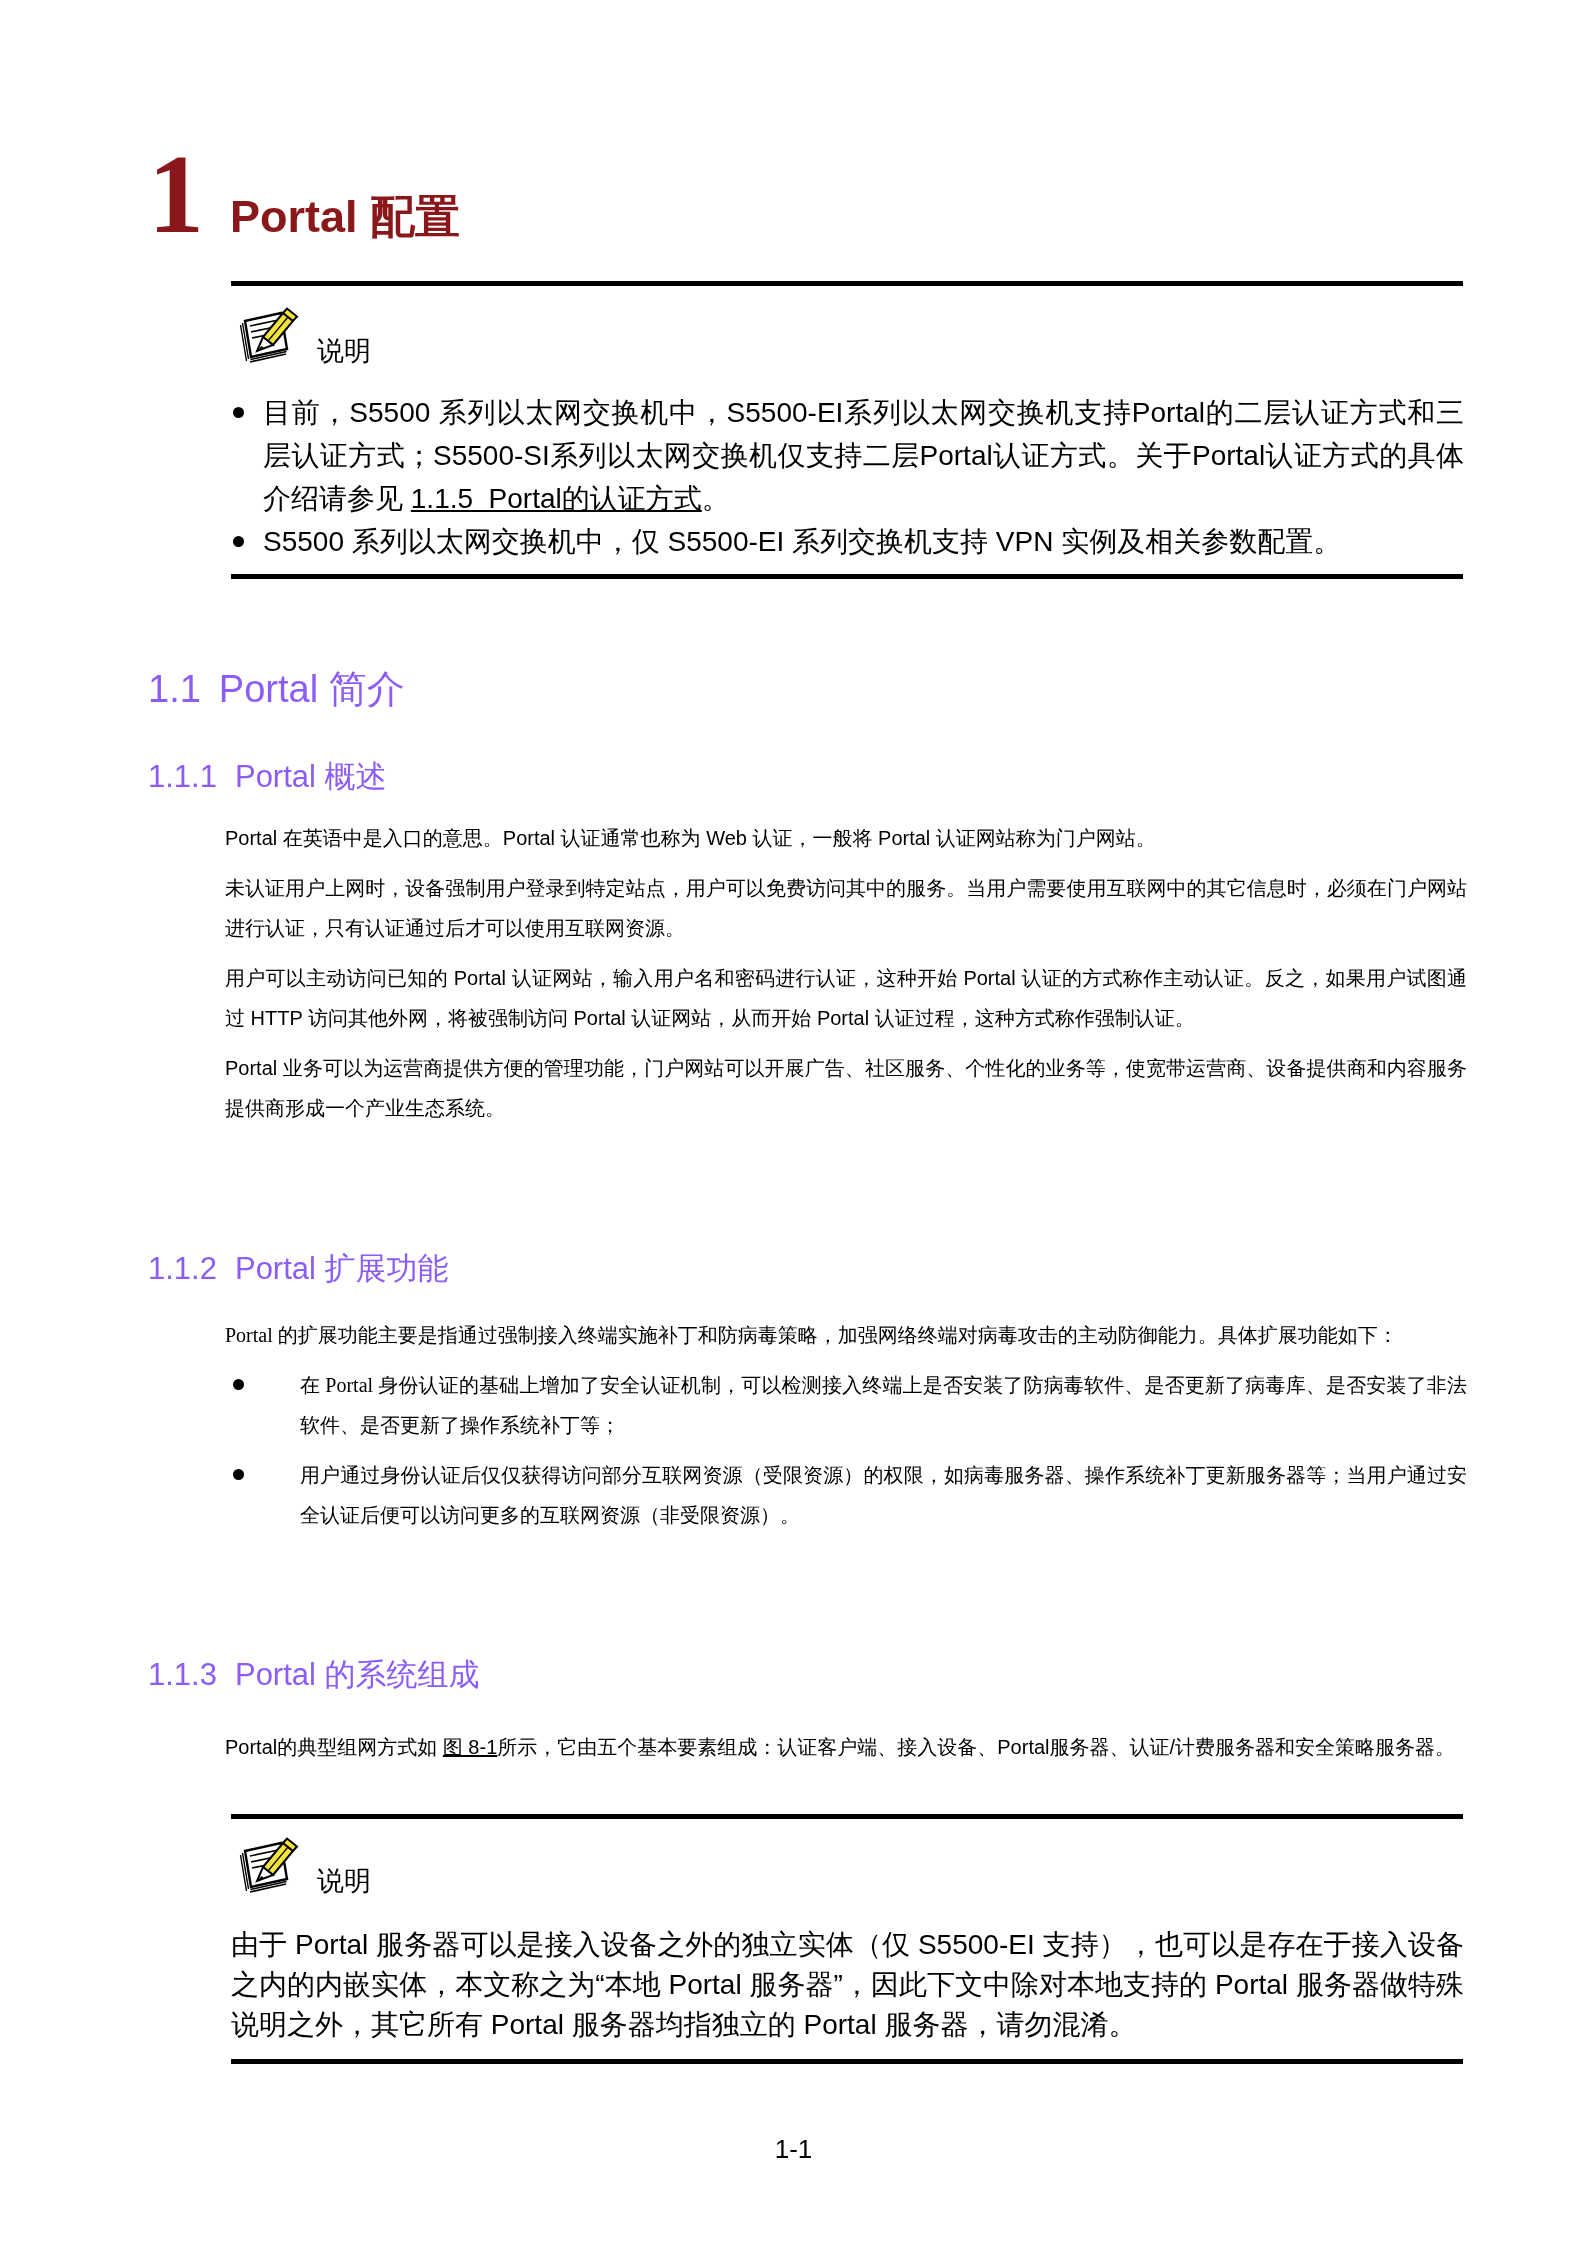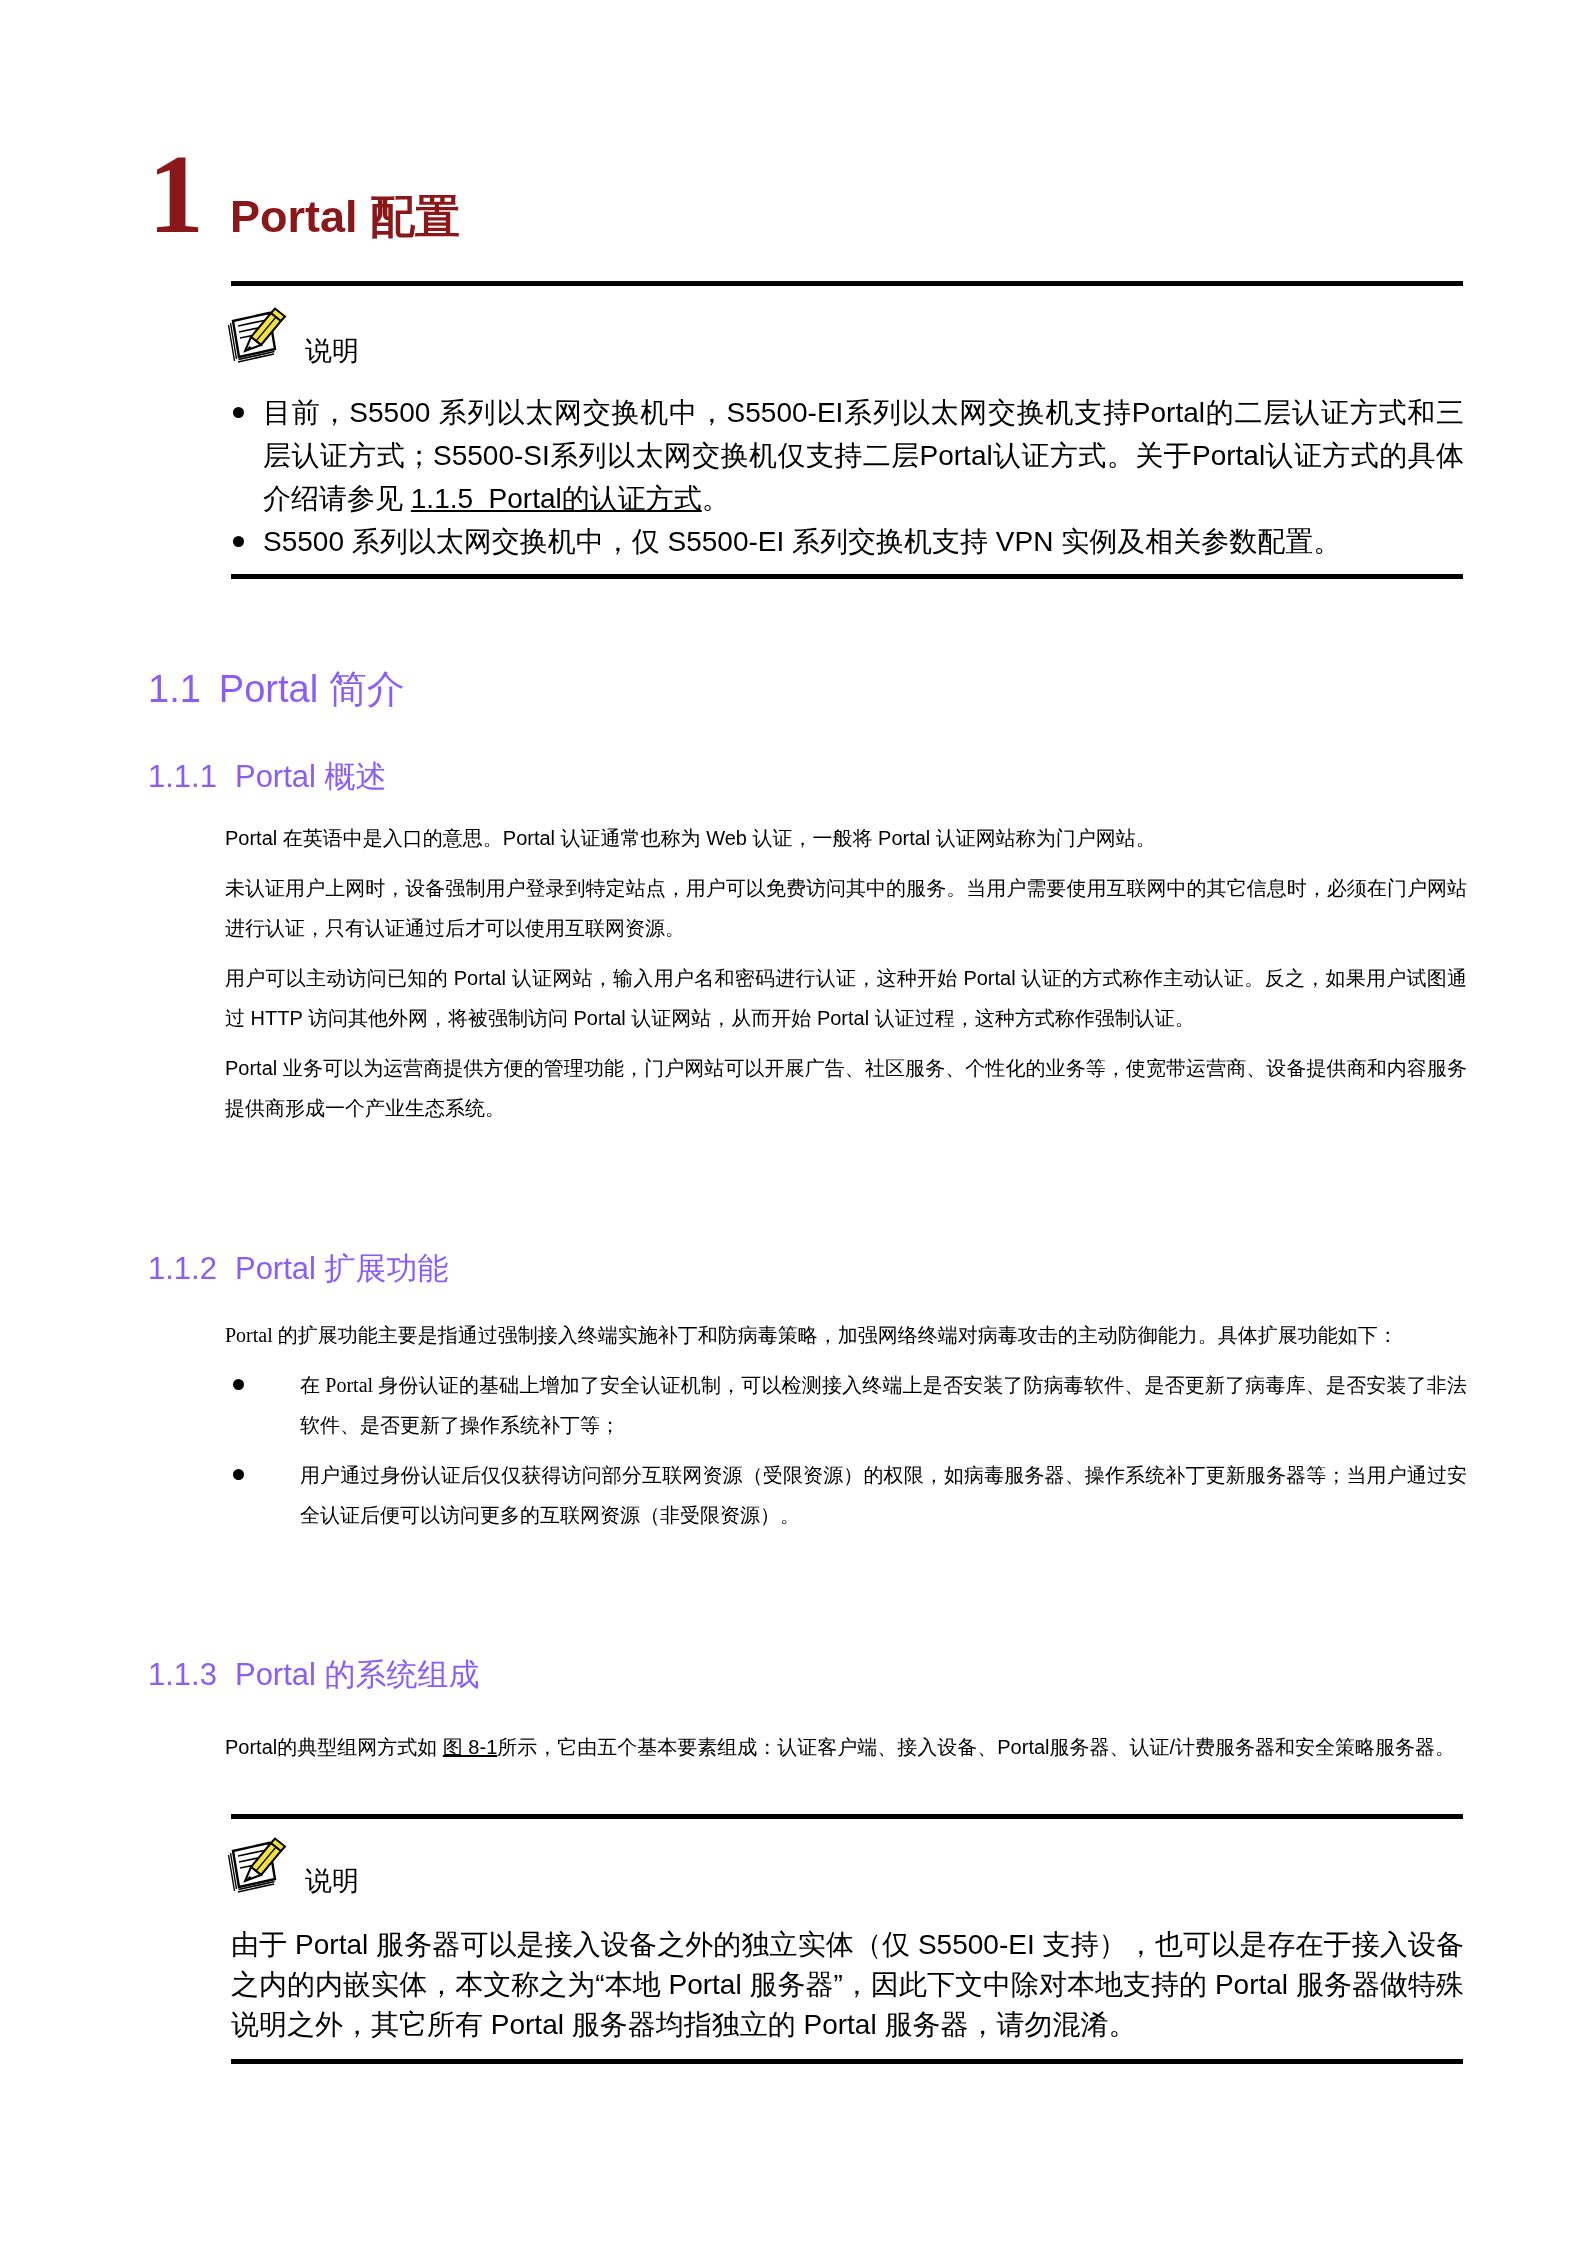--- a/index.html
+++ b/index.html
@@ -24,21 +24,21 @@
     font-weight:bold;font-size:45px;line-height:1;
     margin-left:26px;padding-bottom:3px;
   }
   
   .rule{position:absolute;left:231px;width:1232px;height:5px;background:#000;}
   .rule-n1-top{top:281px;}
   .rule-n1-bottom{top:574px;}
   .rule-n2-top{top:1814px;}
   .rule-n2-bottom{top:2059px;}
   
-  .note-head{position:absolute;left:223px;display:flex;align-items:flex-end;}
+  .note-head{position:absolute;left:235px;display:flex;align-items:flex-end;}
   .note-head-1{top:301px;}
   .note-head-2{top:1831px;}
   .note-icon{width:72px;height:70px;display:block;}
   .note-label{font-size:27px;line-height:1;margin-left:10px;padding-bottom:6px;}
   
   .note-list{position:absolute;left:231px;top:391px;width:1233px;margin:0;padding:0;list-style:none;}
   .note-list li{position:relative;padding-left:32px;margin:0;
     font-size:28px;line-height:43px;text-align:justify;}
   .dot{position:absolute;left:2px;top:16px;width:11px;height:11px;border-radius:50%;background:#000;}
   
@@ -161,14 +161,15 @@
     </svg>
     <span class="note-label">说明</span>
   </div>
 
   <div class="note-text">
     <p>由于 Portal 服务器可以是接入设备之外的独立实体（仅 S5500-EI 支持），也可以是存在于接入设备之内的内嵌实体，本文称之为“本地 Portal 服务器”，因此下文中除对本地支持的 Portal 服务器做特殊说明之外，其它所有 Portal 服务器均指独立的 Portal 服务器，请勿混淆。</p>
   </div>
 
   <div class="rule rule-n2-bottom"></div>
 
+  <div class="page-number">1-1</div>
 
 </div>
 
 </body></html>

